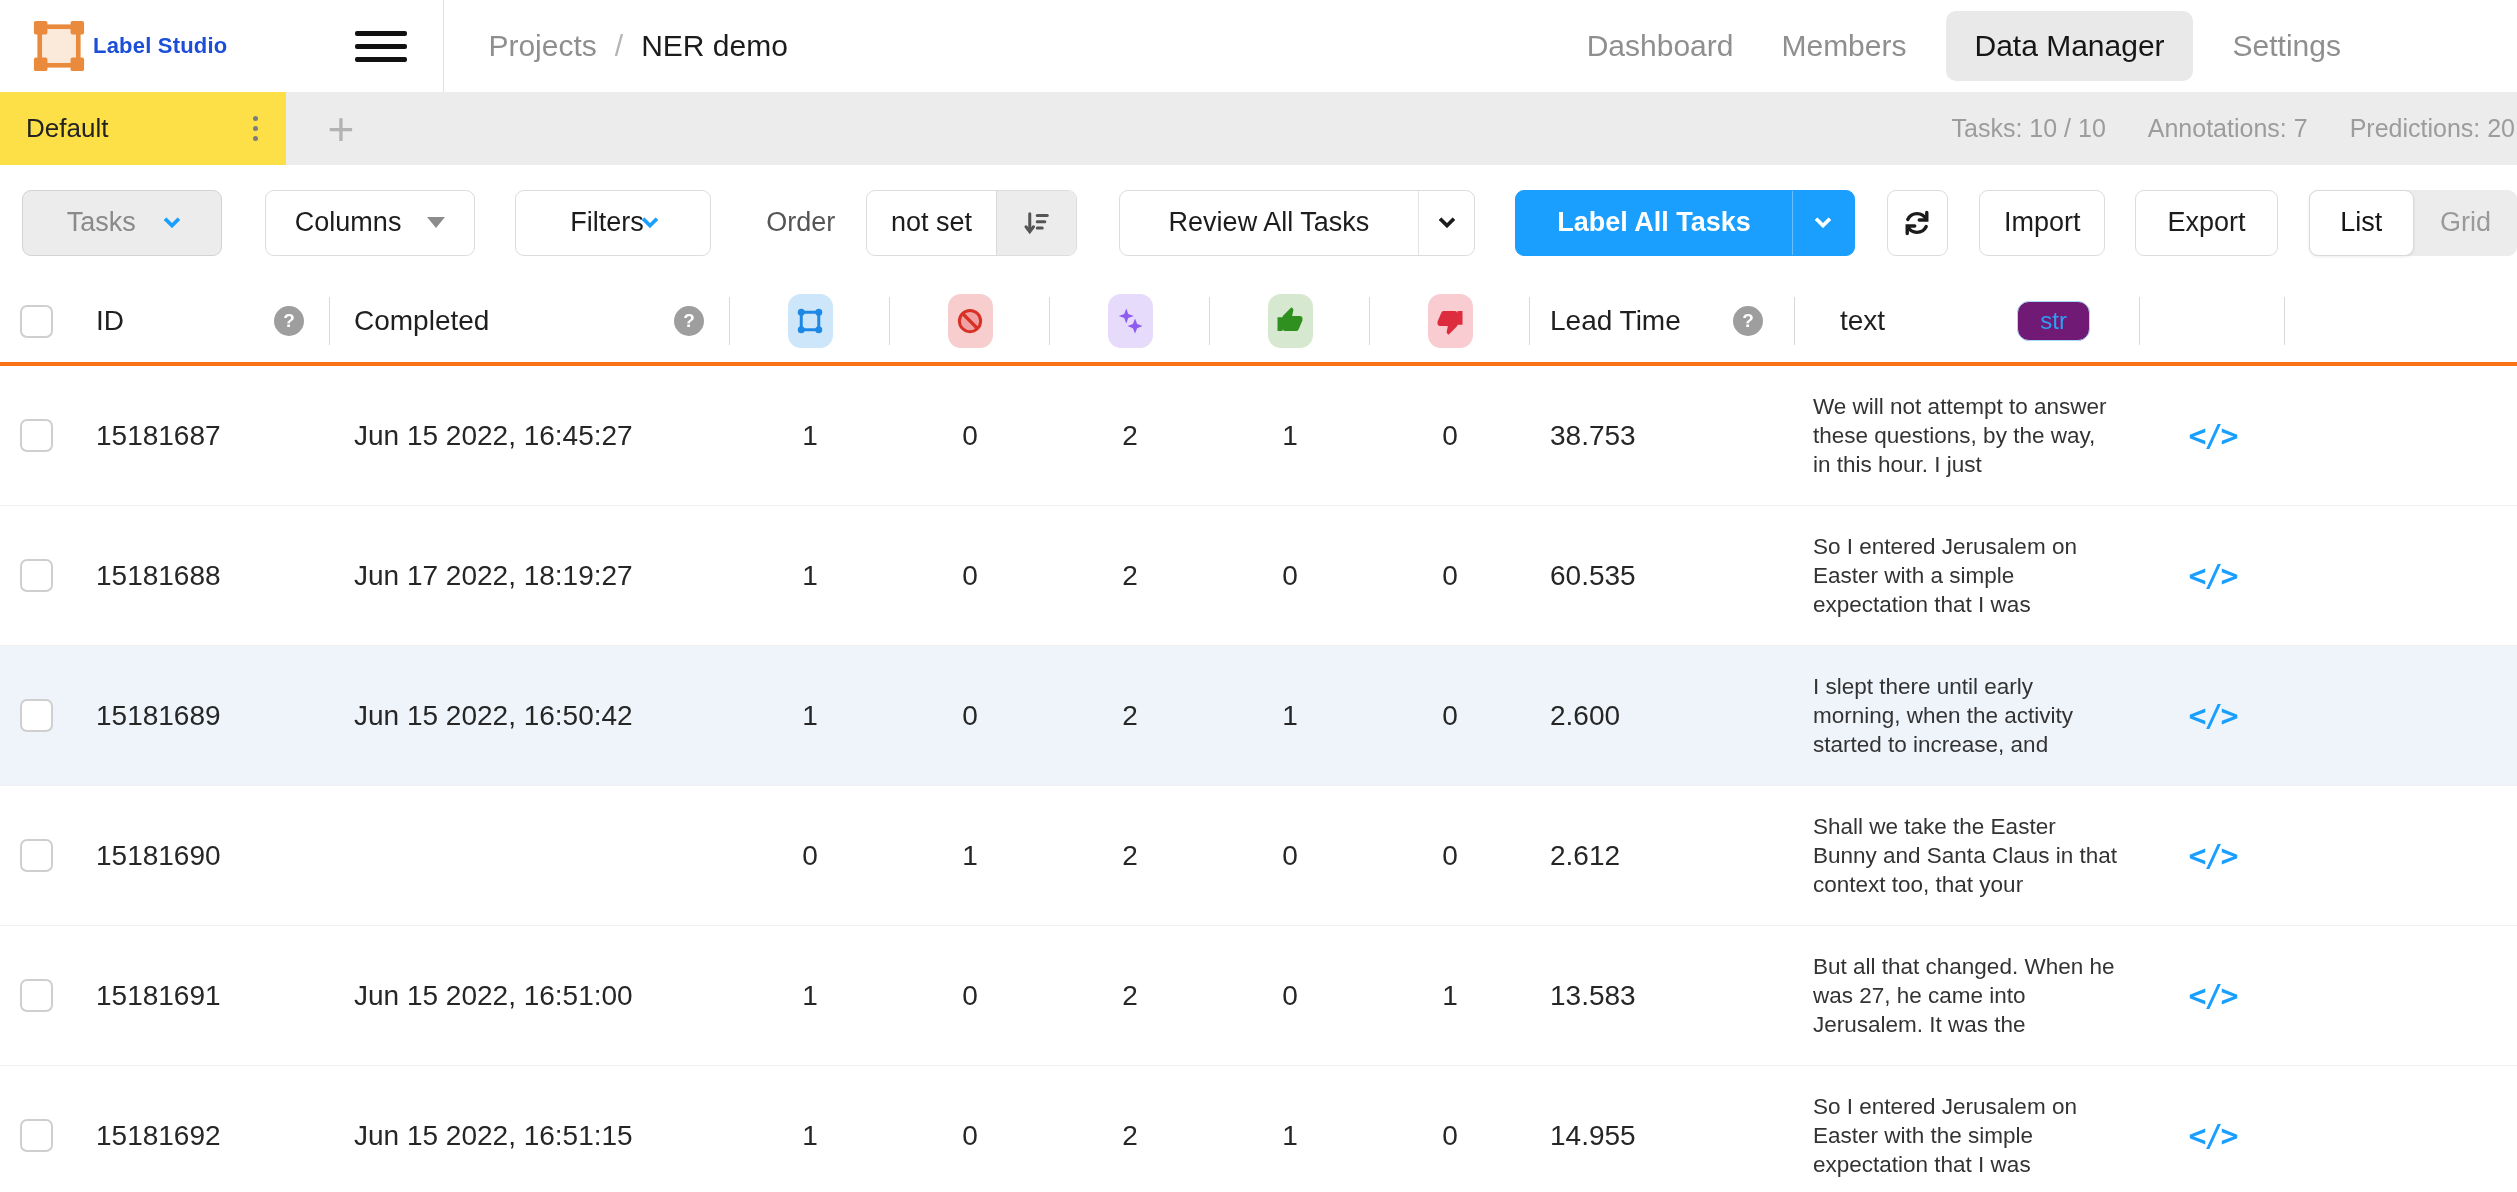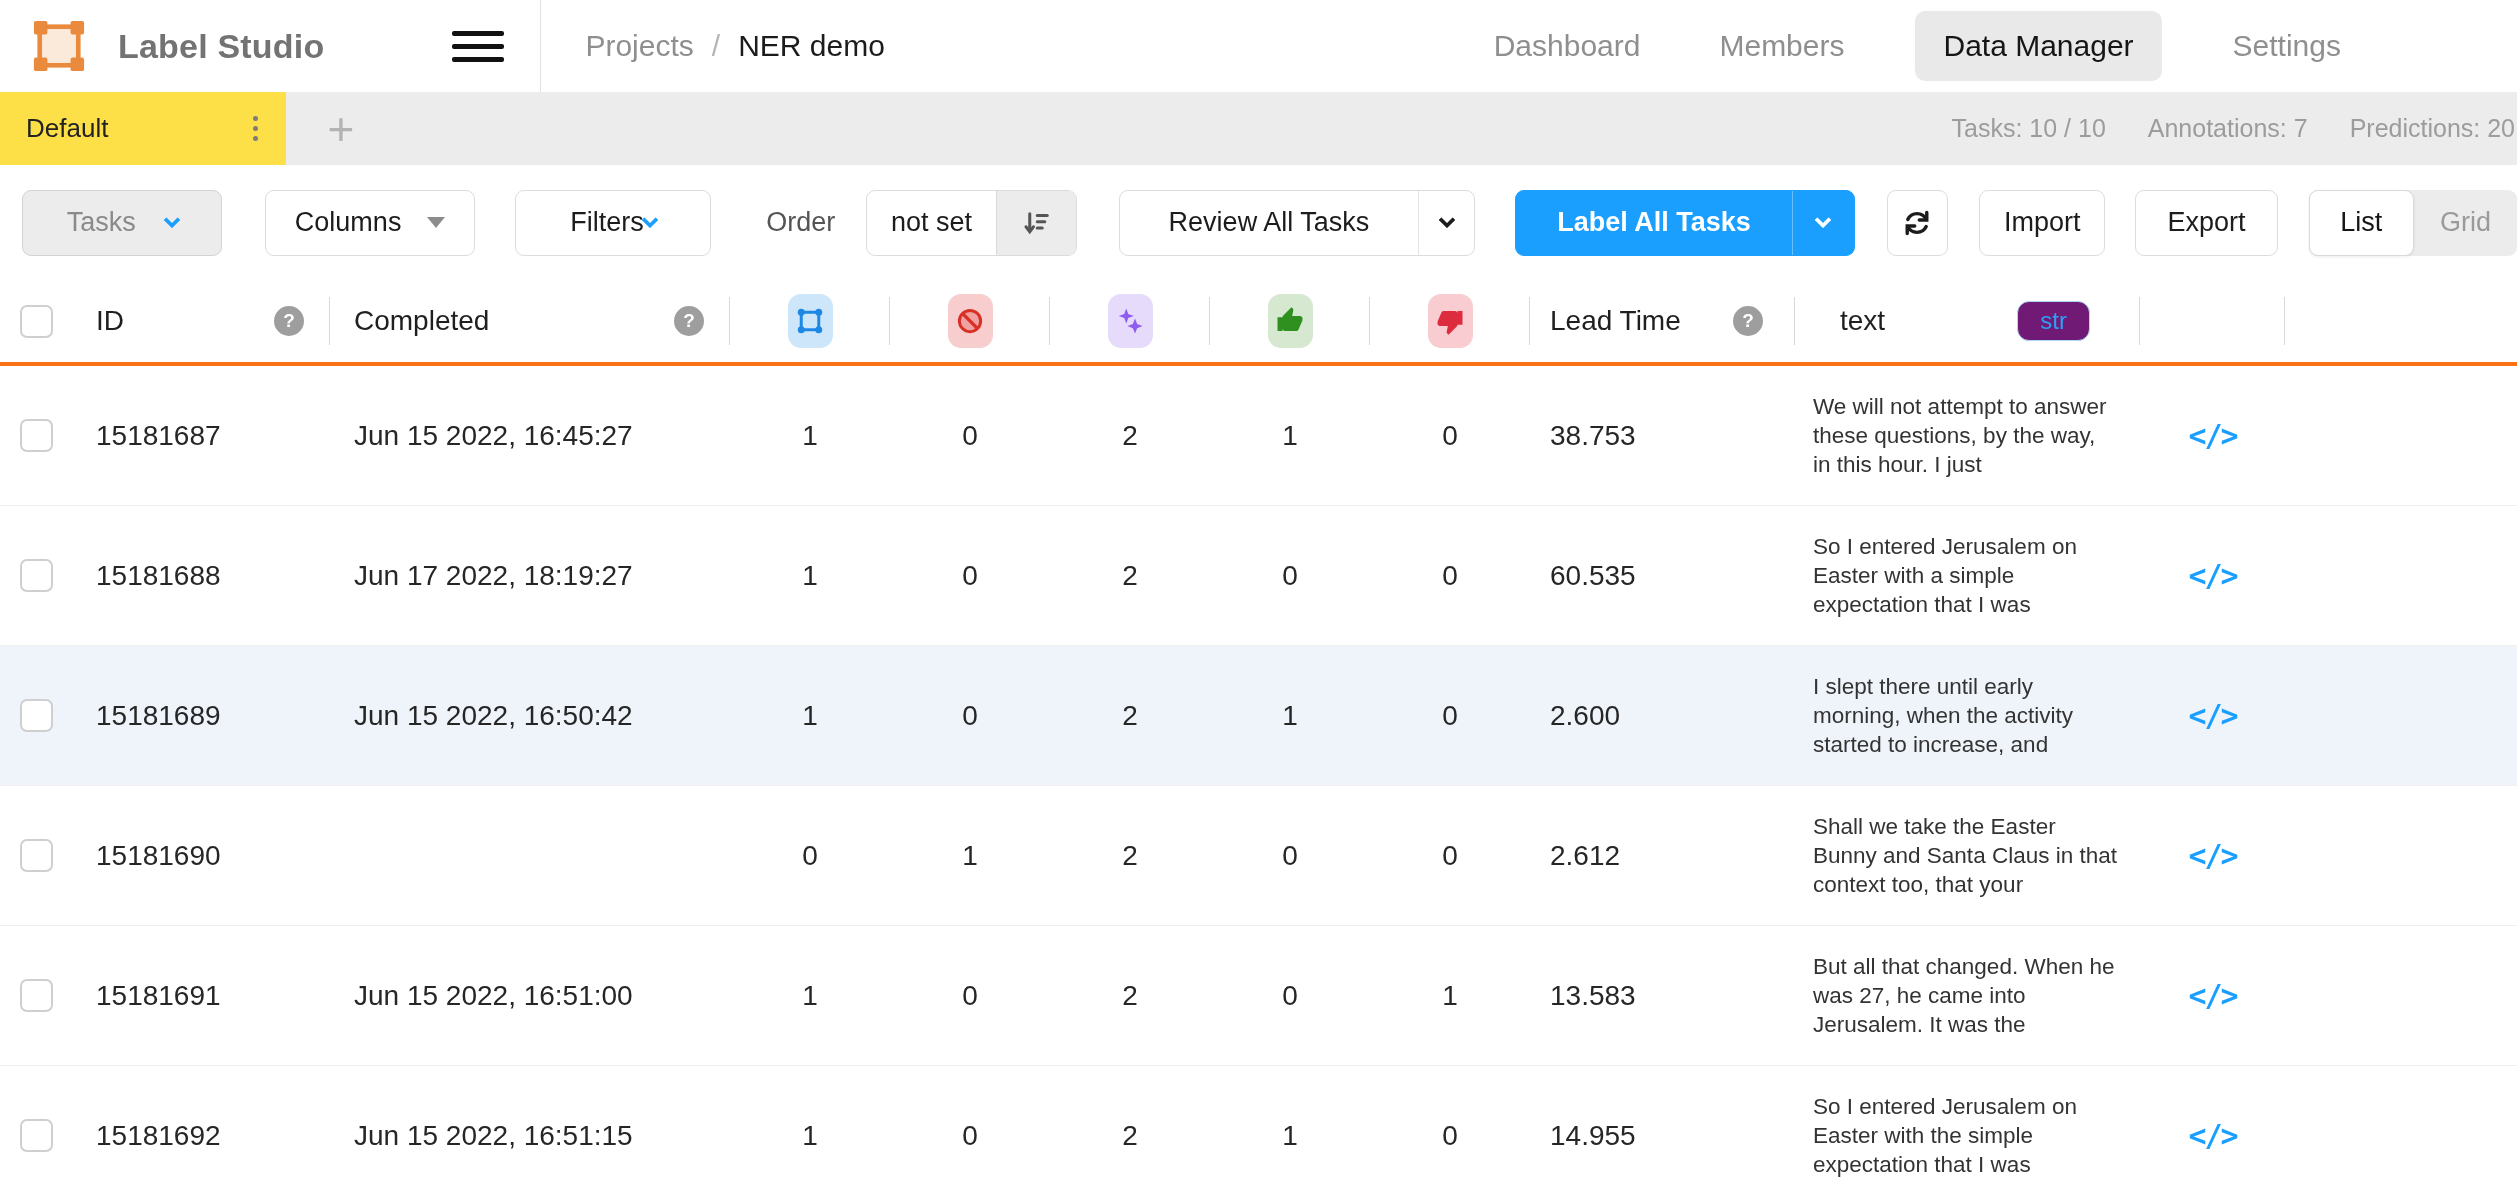--- a/index.html
+++ b/index.html
@@ -2,29 +2,29 @@
 <html><head>
 <meta charset="utf-8">
 <style>
   * { margin:0; padding:0; box-sizing:border-box; }
   html,body { width:2517px; height:1192px; overflow:hidden; background:#fff;
     font-family:"Liberation Sans", sans-serif; color:#262626; }
 
   
   .header { height:92px; display:flex; align-items:center; padding-left:32px; background:#fff; position:relative; }
   .logo { width:54px; height:54px; flex:0 0 auto; }
-  .app-title { font-size:34px; font-weight:700; color:#737373; margin-left:32px; letter-spacing:.2px; }
+  .app-title { font-size:22px; font-weight:700; color:#1d4ed8; margin-left:7px; letter-spacing:.2px; }
   .hamburger { margin-left:128px; width:52px; height:40px; display:flex; flex-direction:column; justify-content:center; gap:8px; cursor:pointer; background:none; border:none; }
   .hamburger span { display:block; height:5px; width:52px; background:#111; border-radius:2px; }
   .hdr-vdiv { width:1px; height:92px; background:#e2e2e2; margin-left:36px; }
   .breadcrumb { display:flex; align-items:center; gap:18px; margin-left:44px; font-size:30px; }
   .crumb-parent { color:#8f8f8f; }
   .crumb-sep { color:#b5b5b5; }
   .crumb-current { color:#1c1c1c; }
-  .nav { margin-left:auto; margin-right:168px; display:flex; align-items:center; gap:63px; font-size:30px; }
+  .nav { margin-left:auto; margin-right:168px; display:flex; align-items:center; gap:32px; font-size:30px; }
   .nav-item { color:#8f8f8f; padding:18px 8px; background:none; border:none; font-size:30px; cursor:pointer; font-family:inherit; }
   .nav-item.active { color:#161616; background:#e9e9e9; border-radius:10px; padding:18px 28px; }
 
   
   .tabbar { height:73px; background:#ececec; display:flex; align-items:stretch; }
   .tab { width:286px; background:#fde047; display:flex; align-items:center; padding-left:26px; font-size:26px; color:#222; cursor:pointer; }
   .kebab { margin-left:auto; margin-right:22px; display:flex; flex-direction:column; gap:5px; background:none; border:none; cursor:pointer; padding:6px; }
   .kebab i { width:5px; height:5px; border-radius:50%; background:#7d7d7d; display:block; }
   .add-tab { width:110px; display:flex; align-items:center; justify-content:center; font-size:46px; font-weight:300; color:#b3b3b3; background:none; border:none; cursor:pointer; }
   .stats { margin-left:auto; display:flex; align-items:center; gap:42px; font-size:25px; color:#9c9c9c; padding-right:2px; white-space:nowrap; }

